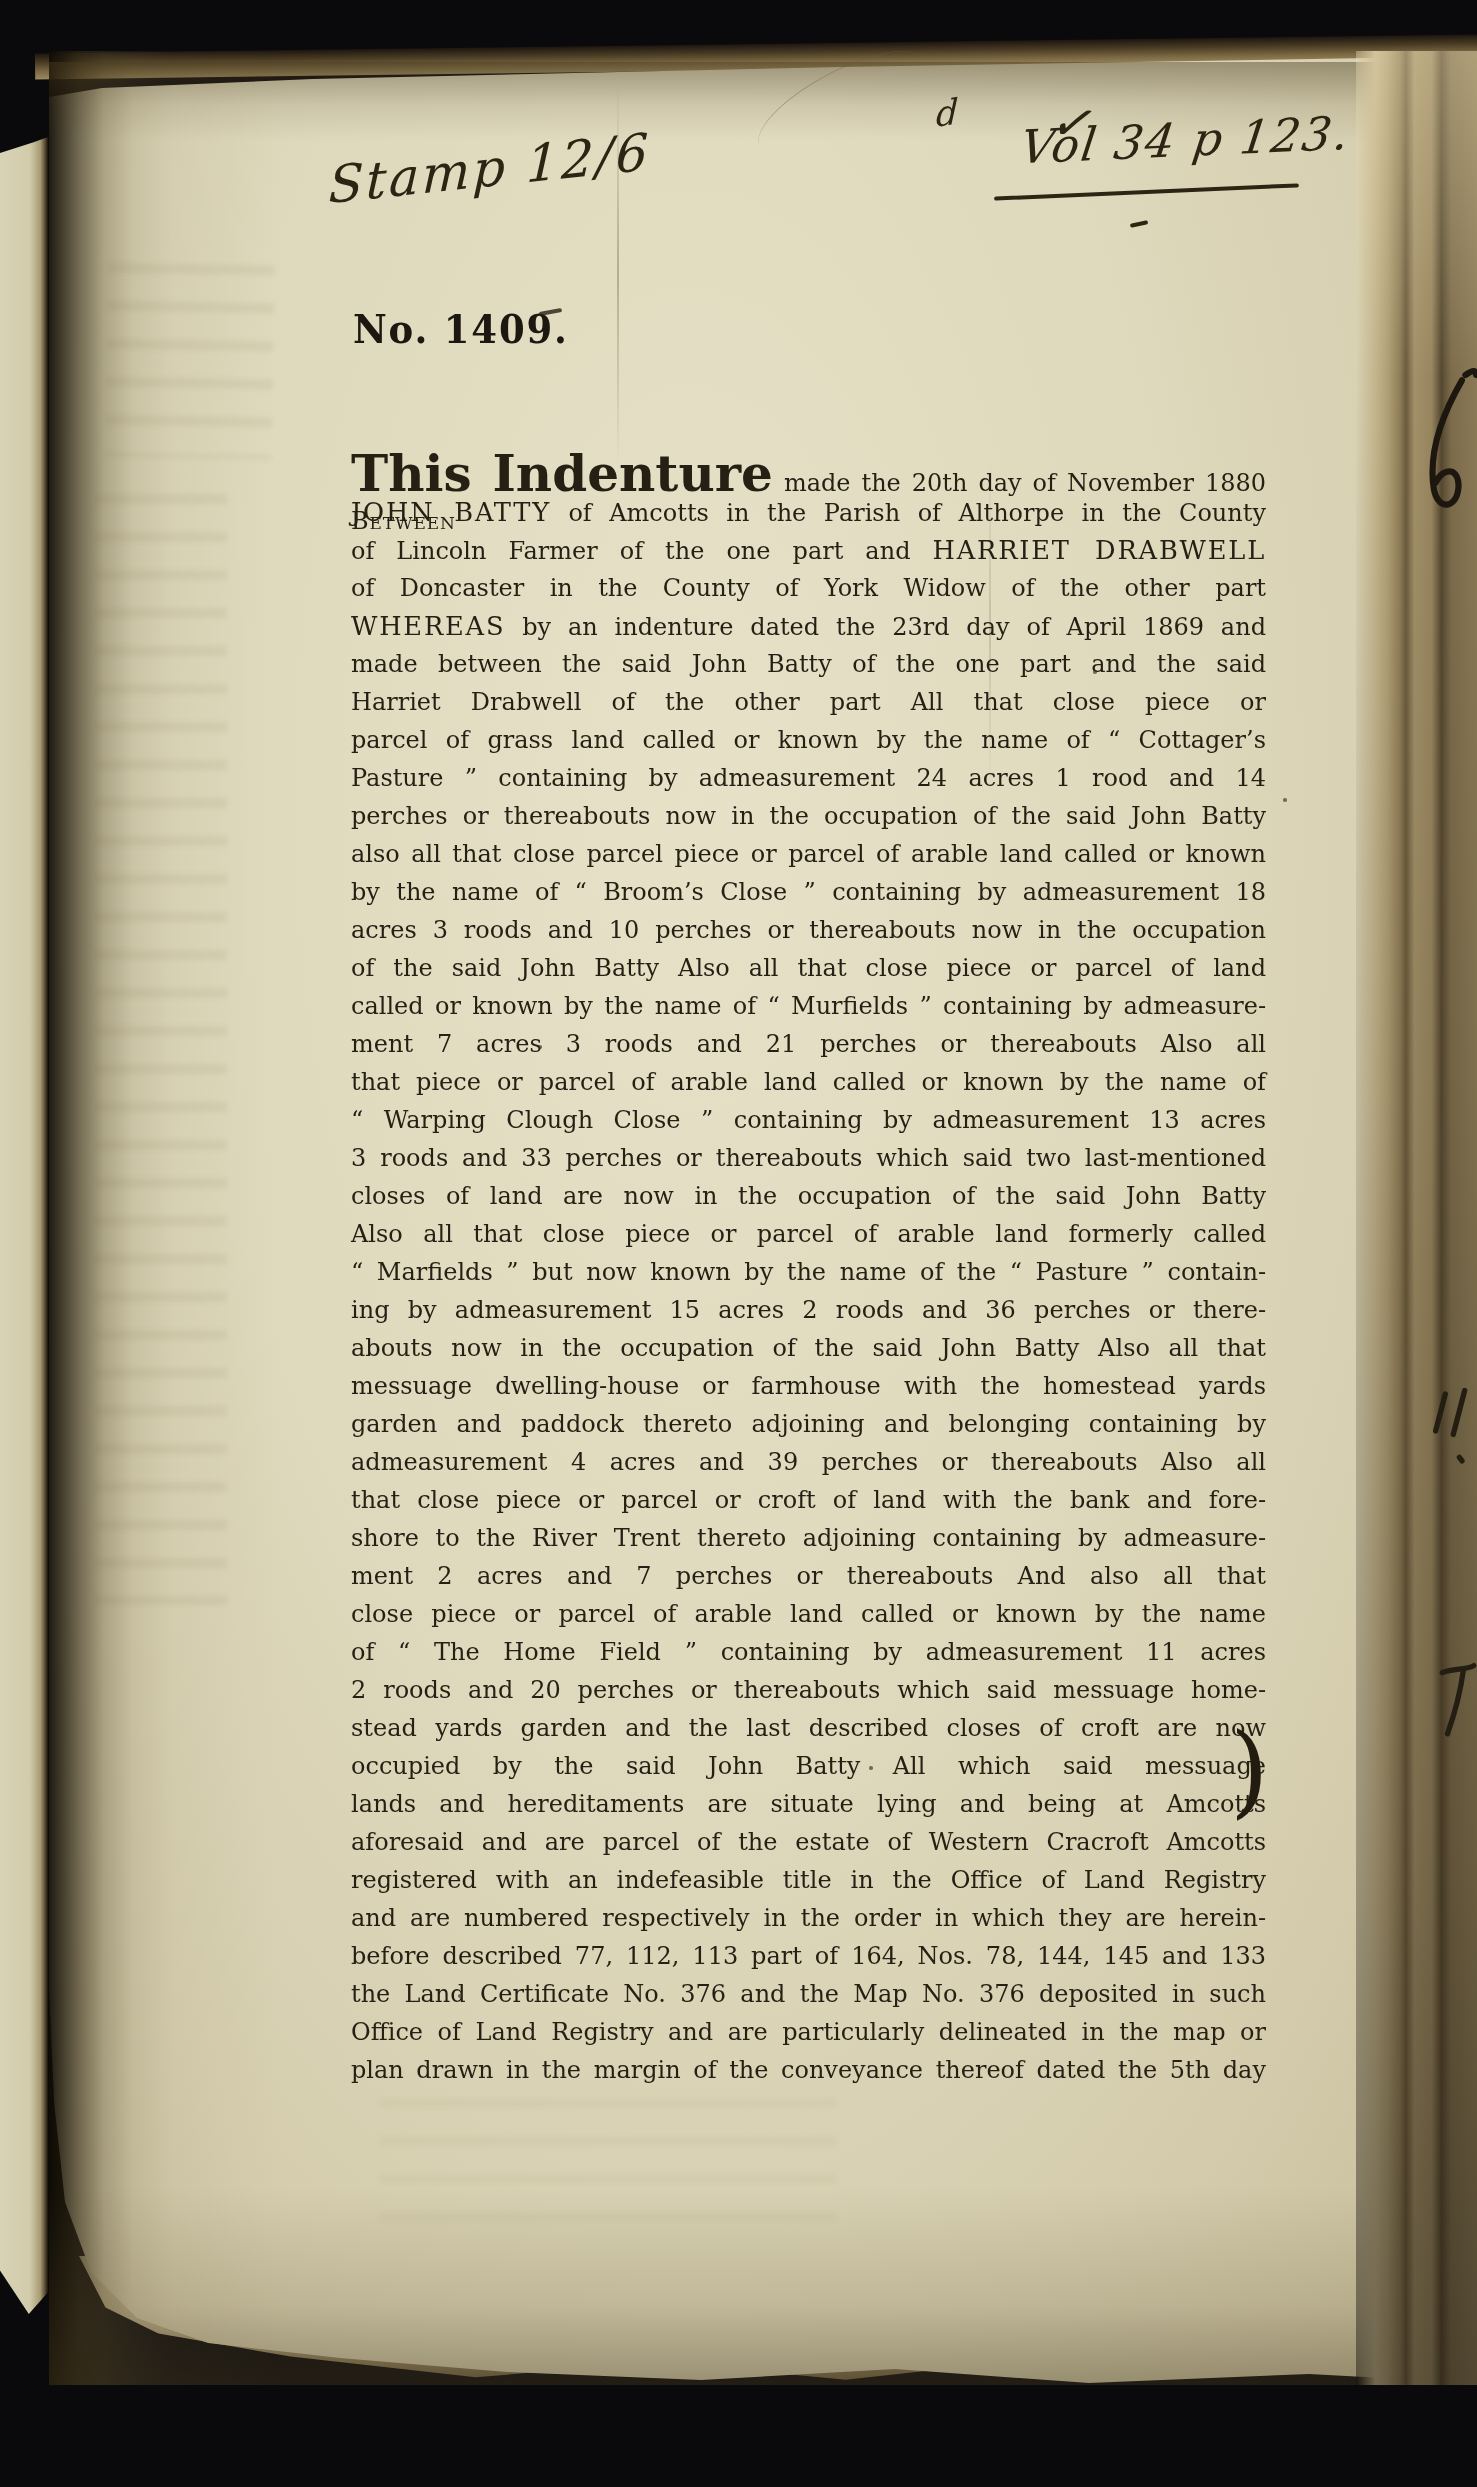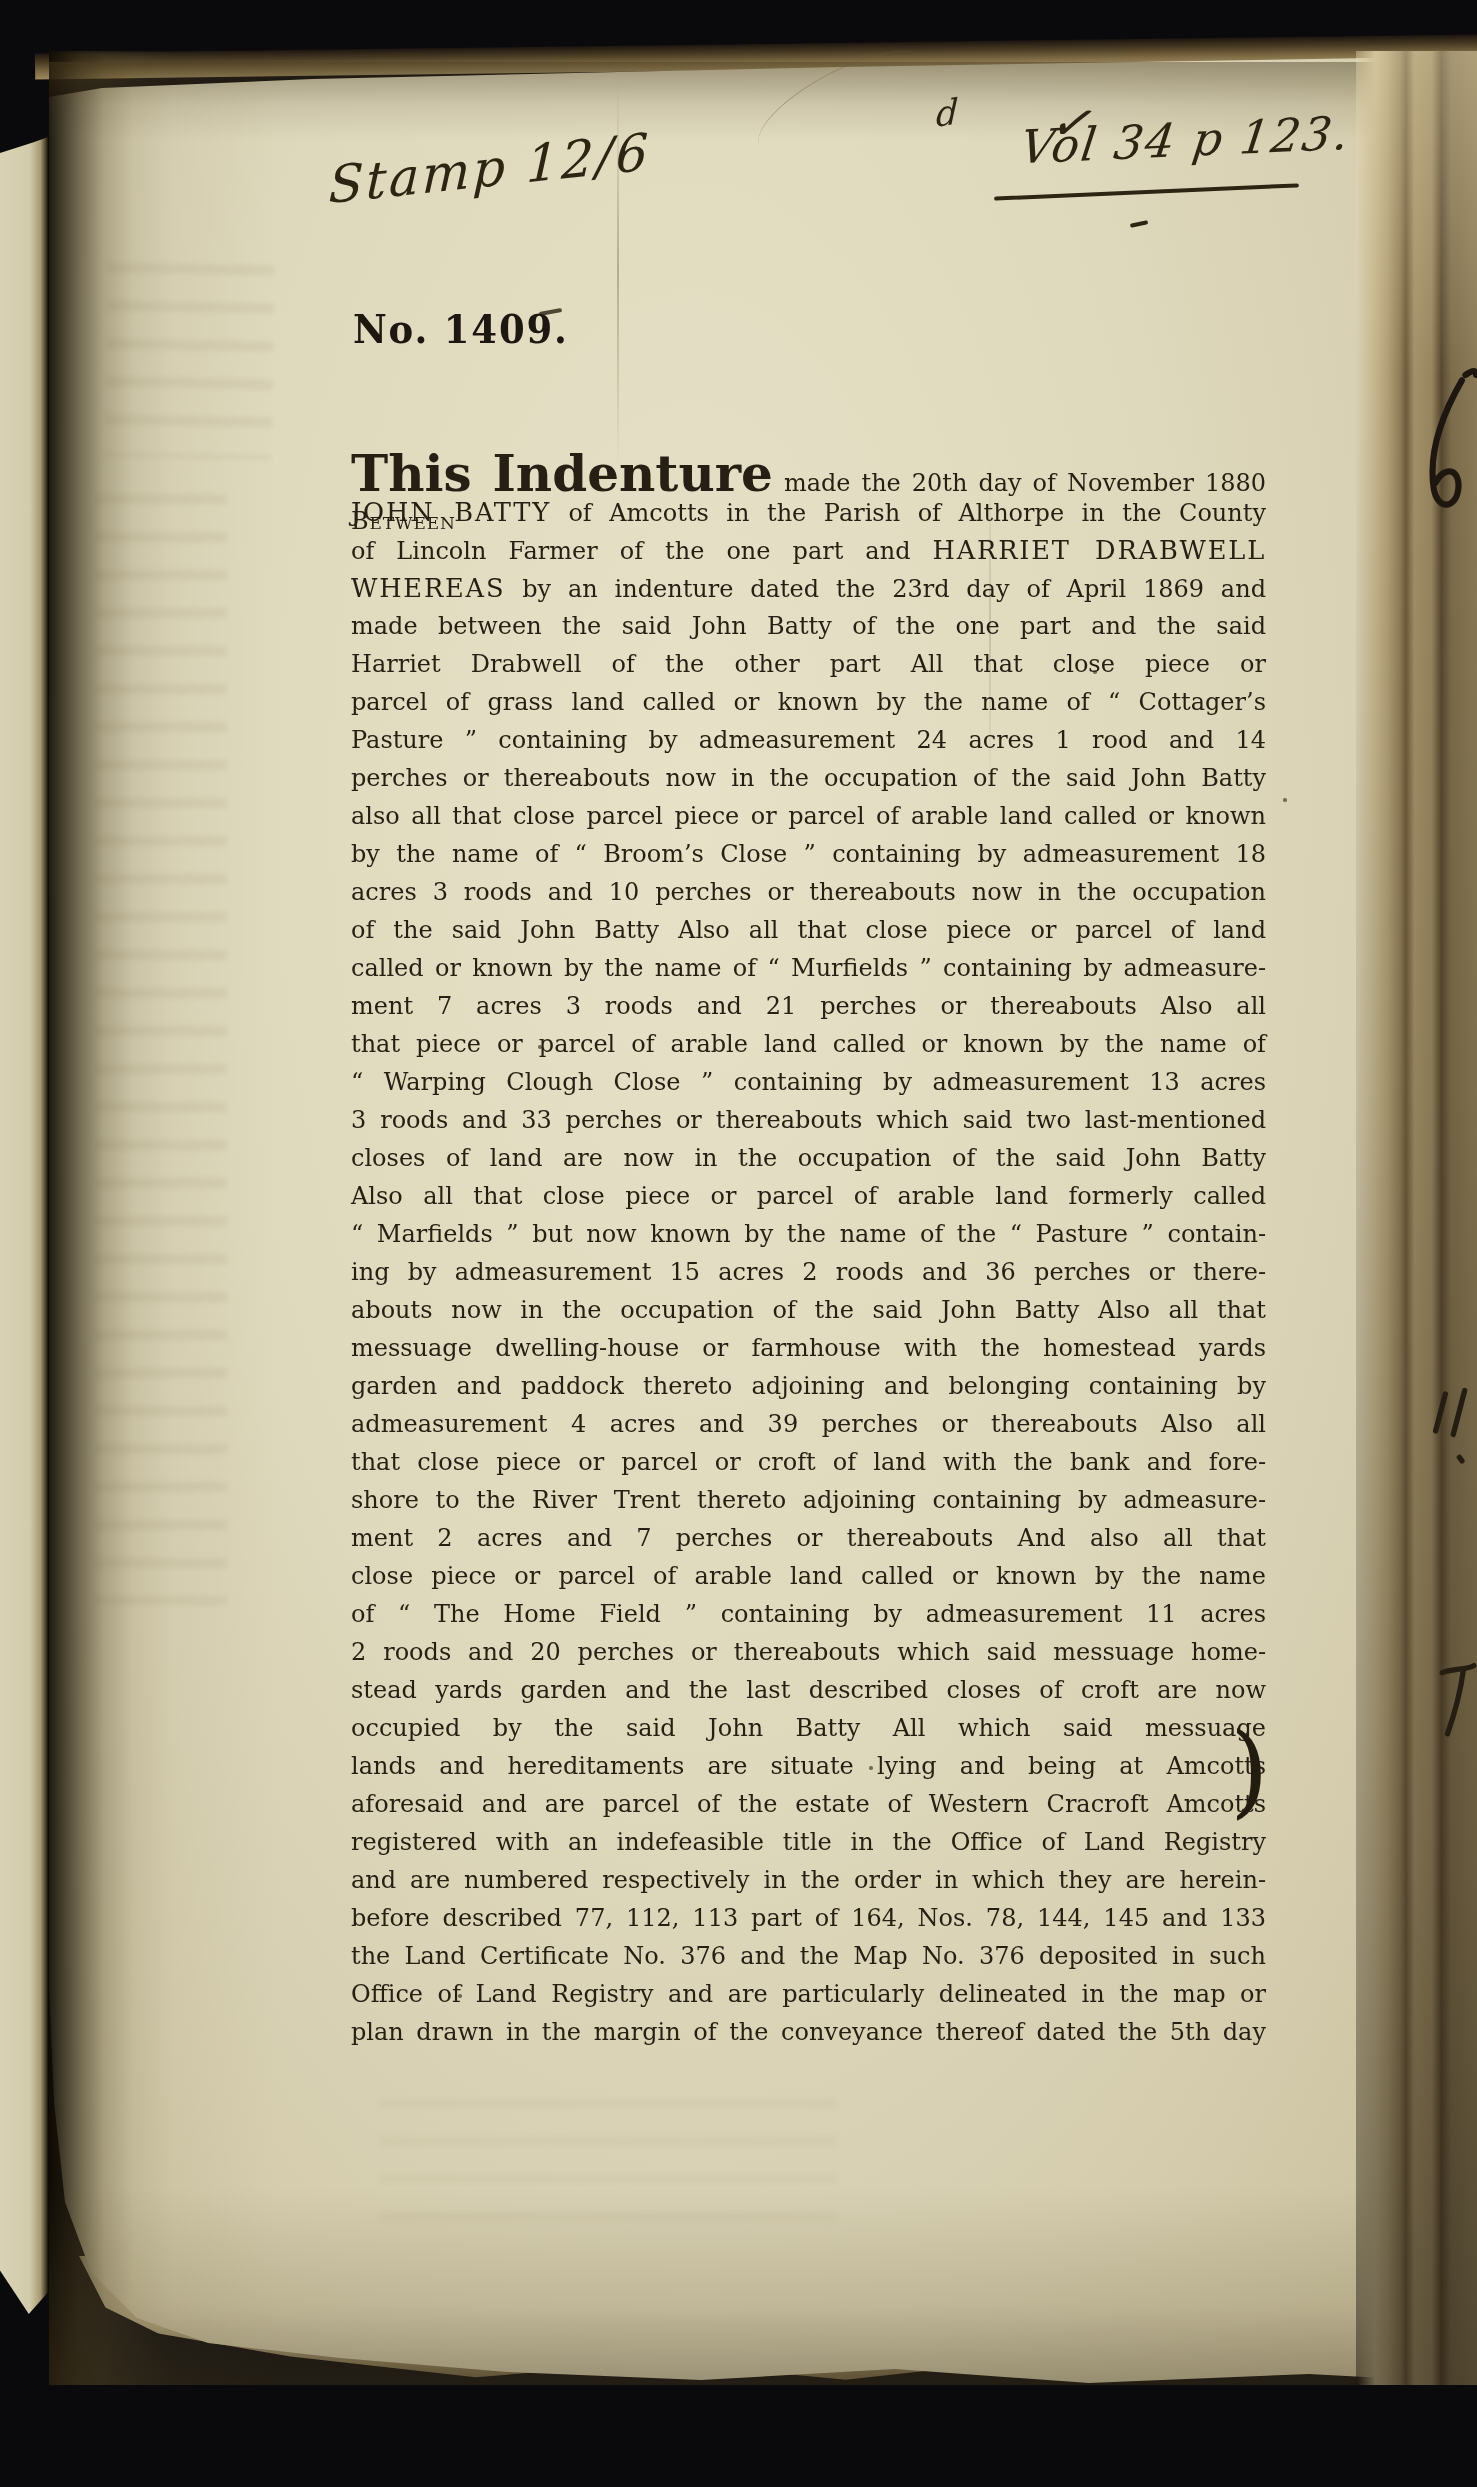--- a/index.html
+++ b/index.html
@@ -122,20 +122,21 @@
   <div class="vol-dash"></div>
 
   <div class="doc-number">No. 1409.</div>
   <div class="doc-number-flick"></div>
 
   <div class="deed">
     <div id="deed-lines">
         <div class="line"><span class="bl">This Indenture</span><span> made the 20th day of November 1880 </span><span class="sc">Between</span></div>
         <div class="line"><span class="cap">JOHN BATTY</span><span> of Amcotts in the Parish of Althorpe in the County</span></div>
         <div class="line"><span>of Lincoln Farmer of the one part and </span><span class="cap">HARRIET DRABWELL</span></div>
+        <div class="line"><span>of Doncaster in the County of York Widow of the other part</span></div>
         <div class="line"><span class="cap">WHEREAS</span><span> by an indenture dated the 23rd day of April 1869 and</span></div>
         <div class="line"><span>made between the said John Batty of the one part and the said</span></div>
         <div class="line"><span>Harriet Drabwell of the other part  All that close piece or</span></div>
         <div class="line"><span>parcel of grass land called or known by the name of “ Cottager’s</span></div>
         <div class="line"><span>Pasture ” containing by admeasurement 24 acres 1 rood and 14</span></div>
         <div class="line"><span>perches or thereabouts now in the occupation of the said John Batty</span></div>
         <div class="line"><span>also all that close parcel piece or parcel of arable land called or known</span></div>
         <div class="line"><span>by the name of “ Broom’s Close ” containing by admeasurement 18</span></div>
         <div class="line"><span>acres 3 roods and 10 perches or thereabouts now in the occupation</span></div>
         <div class="line"><span>of the said John Batty  Also all that close piece or parcel of land</span></div>

